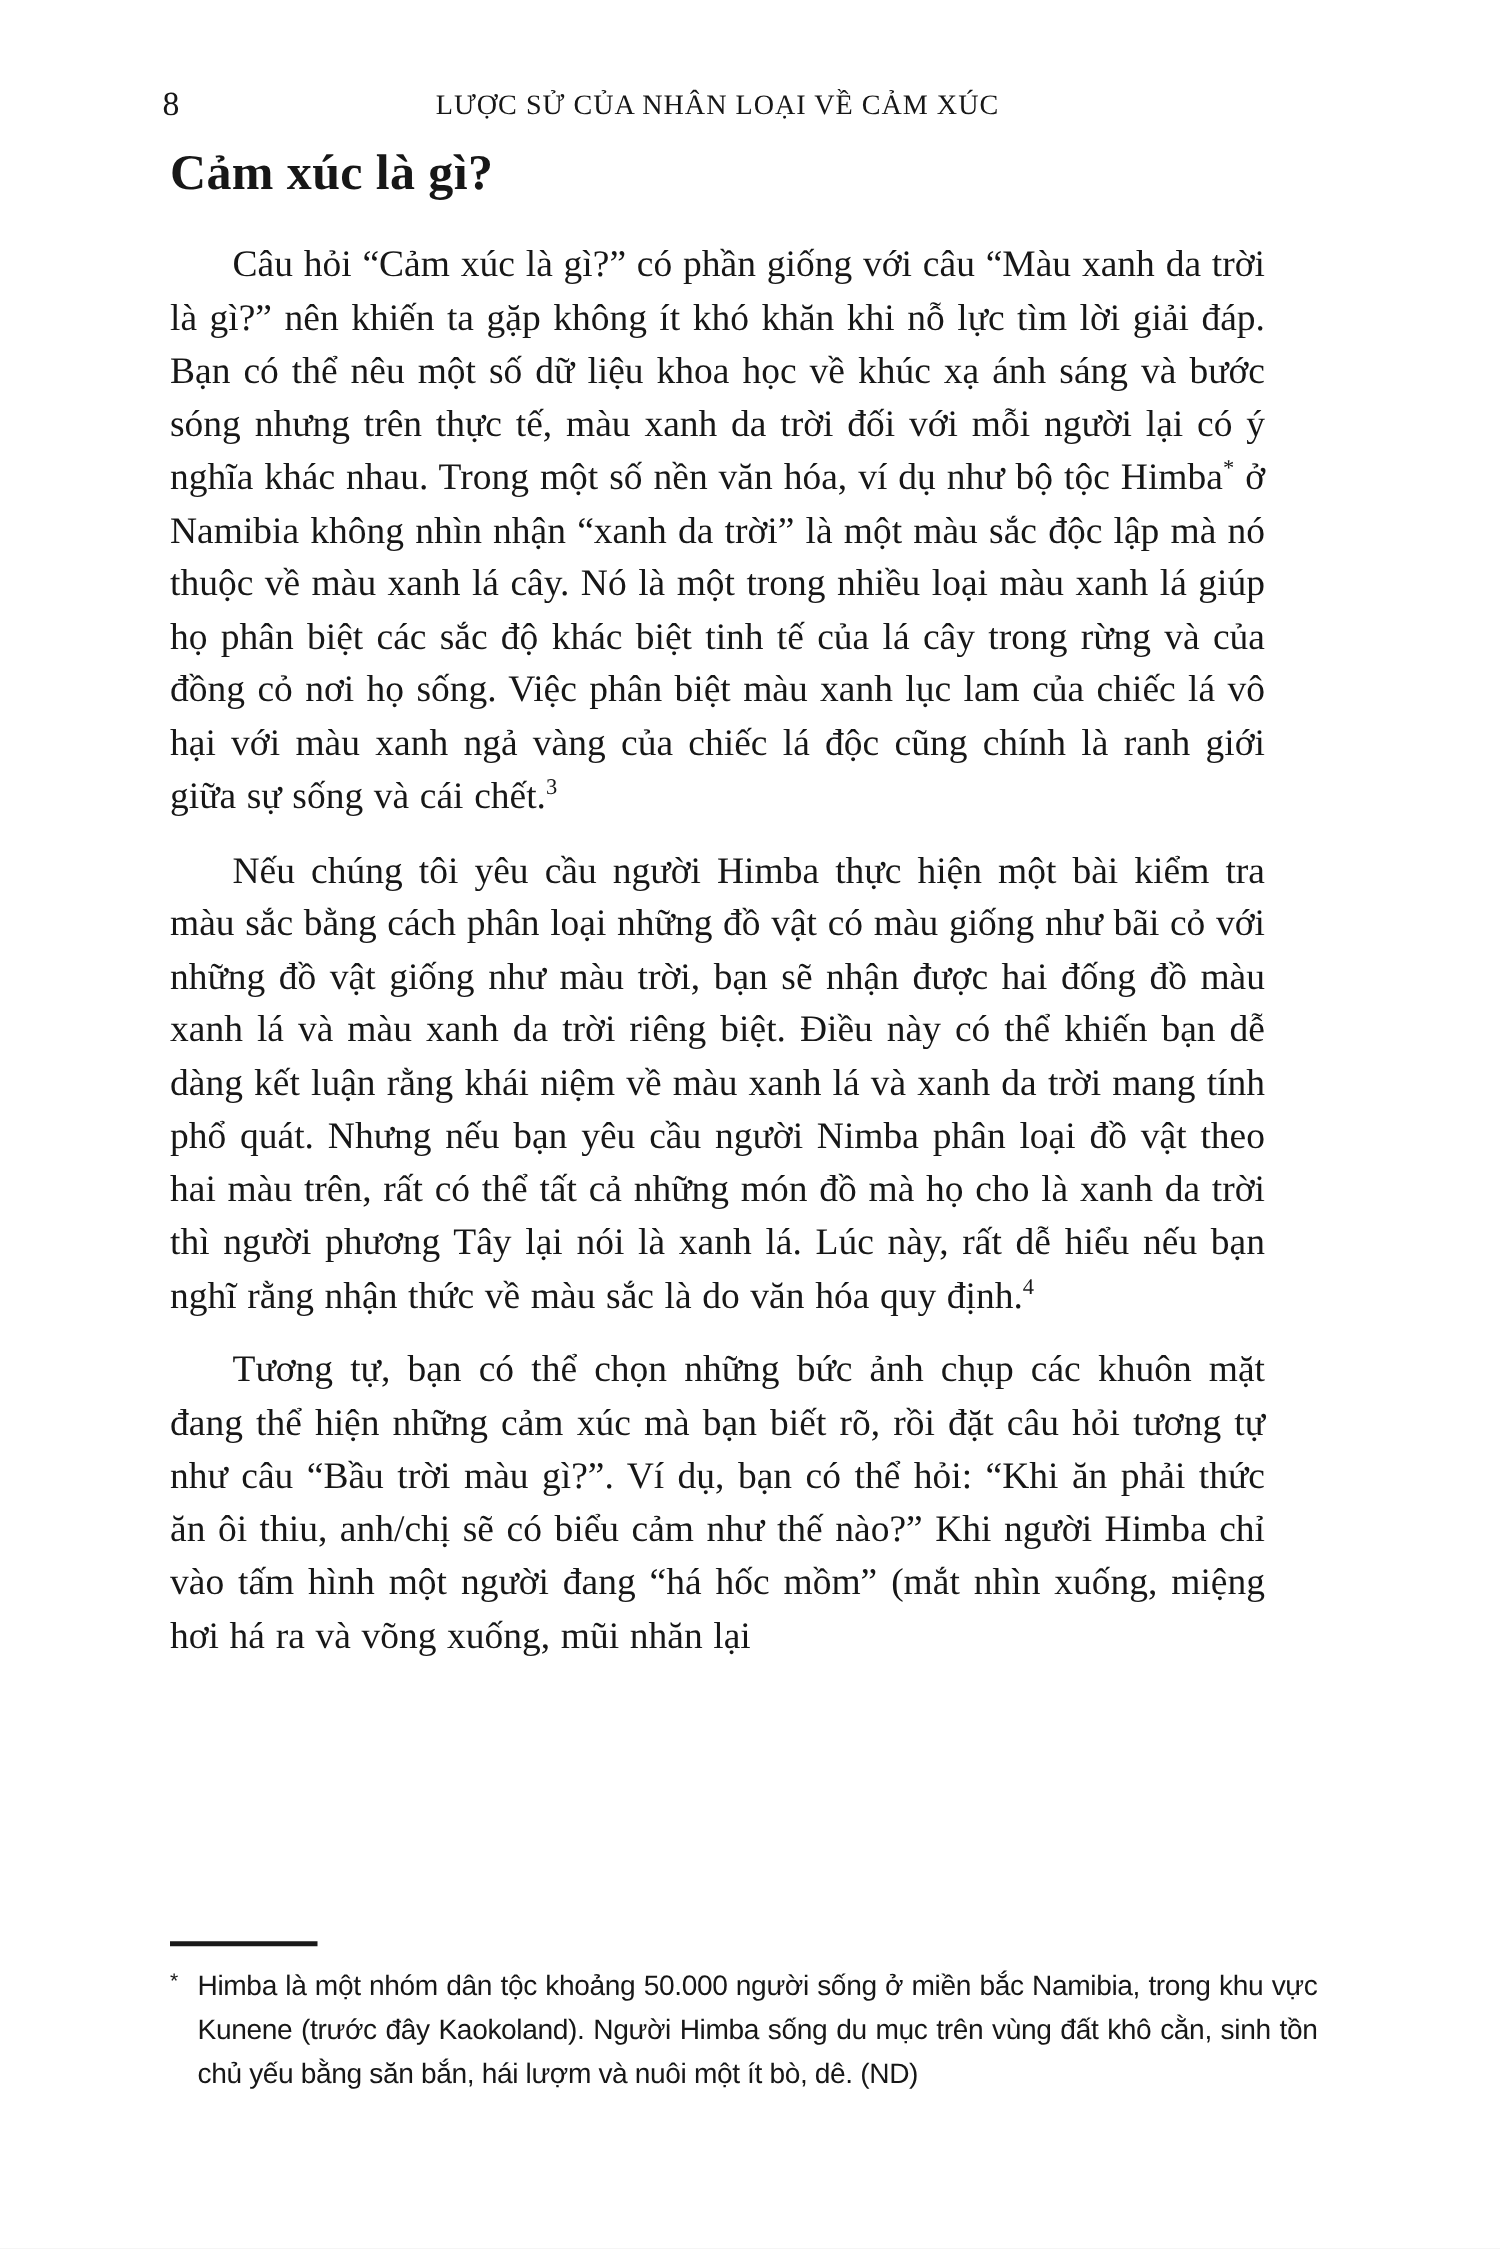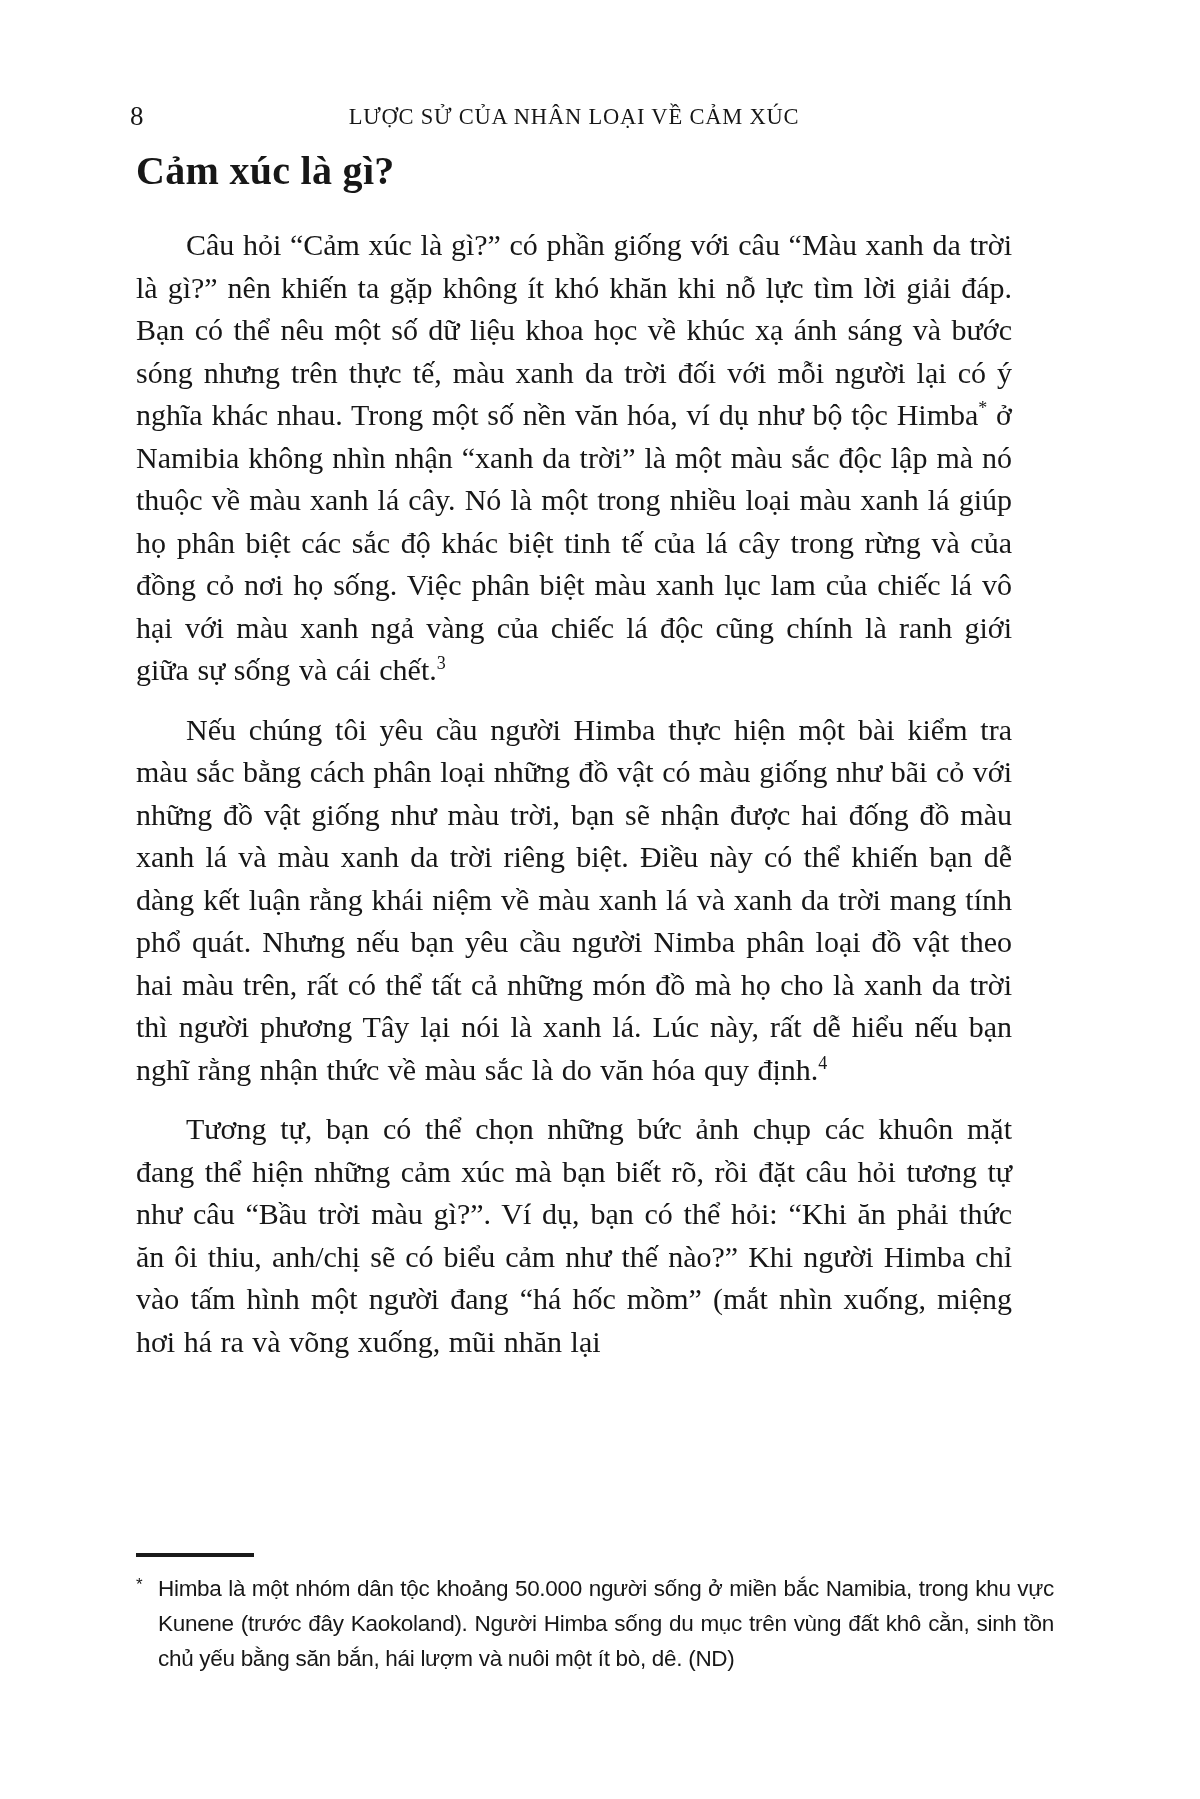--- a/index.html
+++ b/index.html
@@ -34,21 +34,20 @@
     font-size: 27px;
     letter-spacing: 0.5px;
   }
   .running-head {
     display: block;
     text-align: center;
     font-size: 22.5px;
     letter-spacing: 0.8px;
     padding-top: 3px;
     white-space: nowrap;
-    margin-top: 33px;
   }
   .chapter-title {
     margin: 12px 0 0 0;
     font-size: 40px;
     font-weight: bold;
     letter-spacing: 0.3px;
   }
   .body-text {
     margin-top: 30px;
   }

